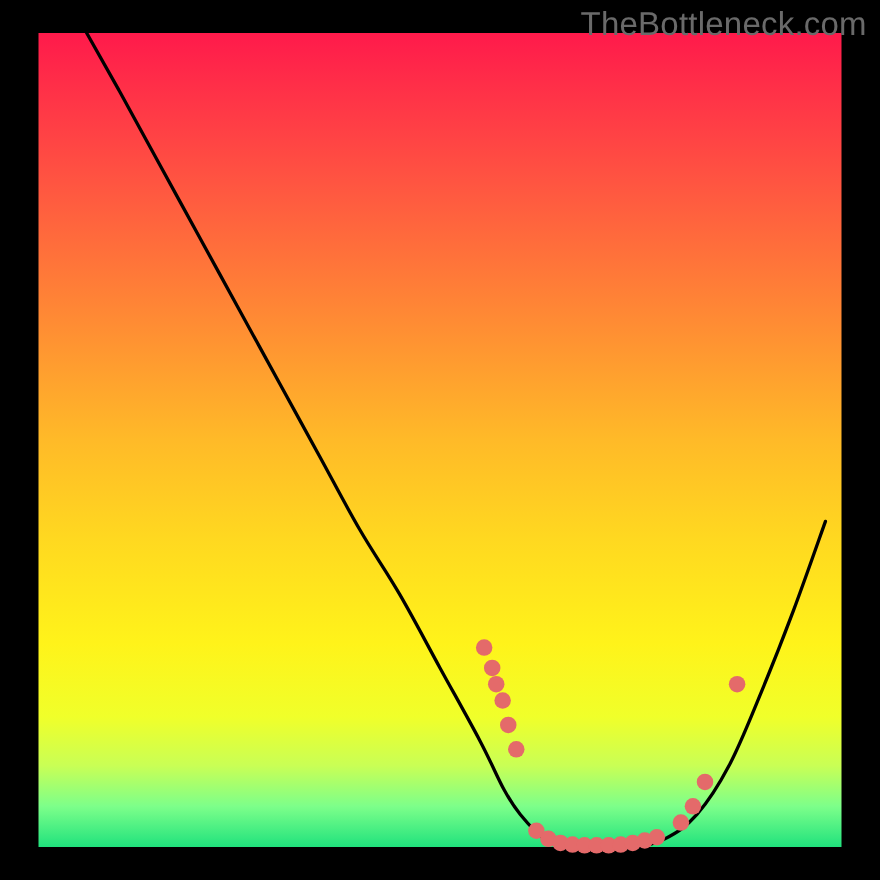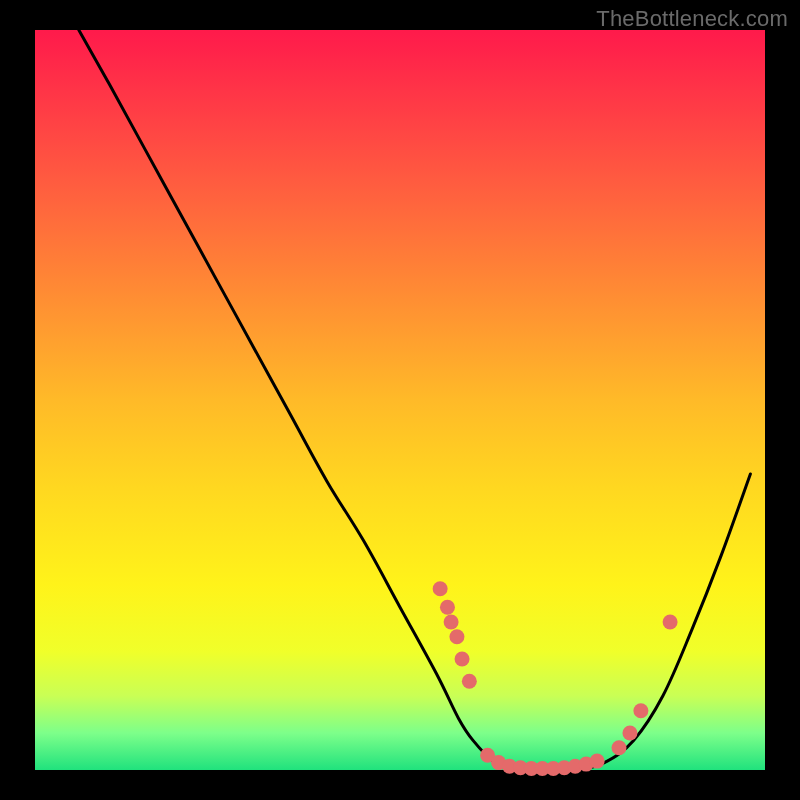--- a/index.html
+++ b/index.html
@@ -17,21 +17,21 @@
     left: 0;
     width: 800px;
     height: 800px;
     box-sizing: border-box;
   }
   .watermark {
     position: absolute;
     top: 6px;
     right: 12px;
     color: #6a6a6a;
-    font-size: 22px;
+    font-size: 30px;
     font-weight: 500;
     letter-spacing: 0.2px;
     user-select: none;
   }
   svg {
     display: block;
   }
   .plot-bg stop.s0  { stop-color: #ff1a4b; }
   .plot-bg stop.s1  { stop-color: #ff3a46; }
   .plot-bg stop.s2  { stop-color: #ff5a40; }

